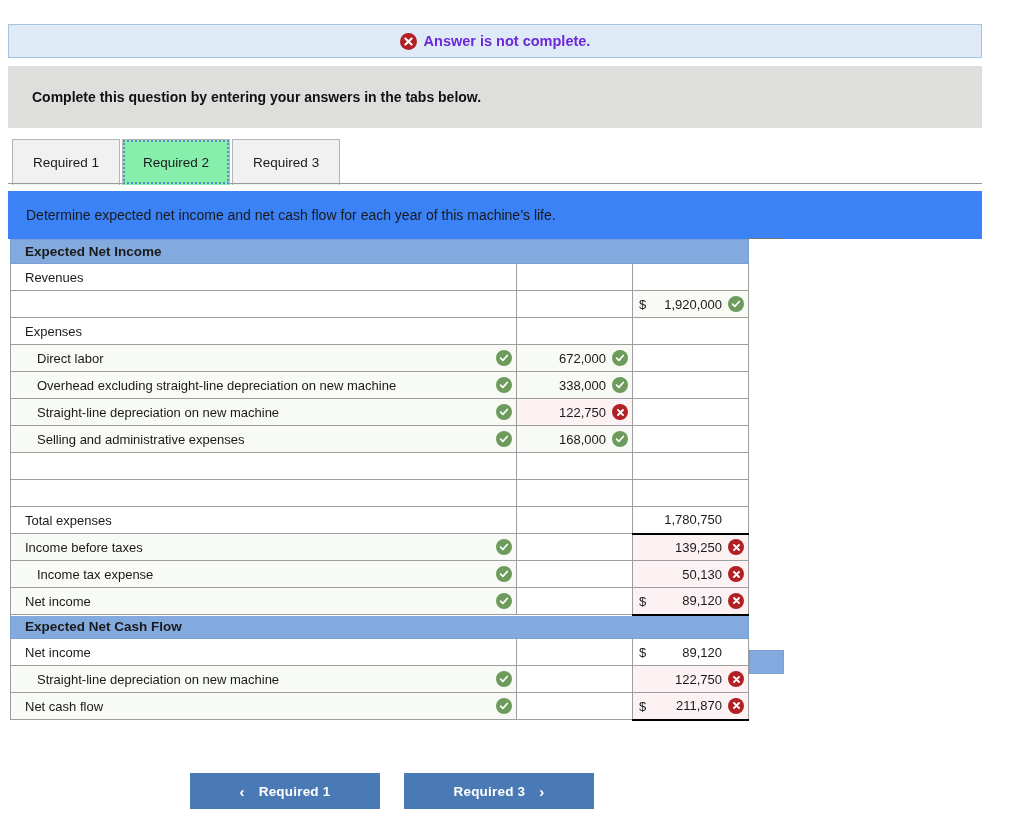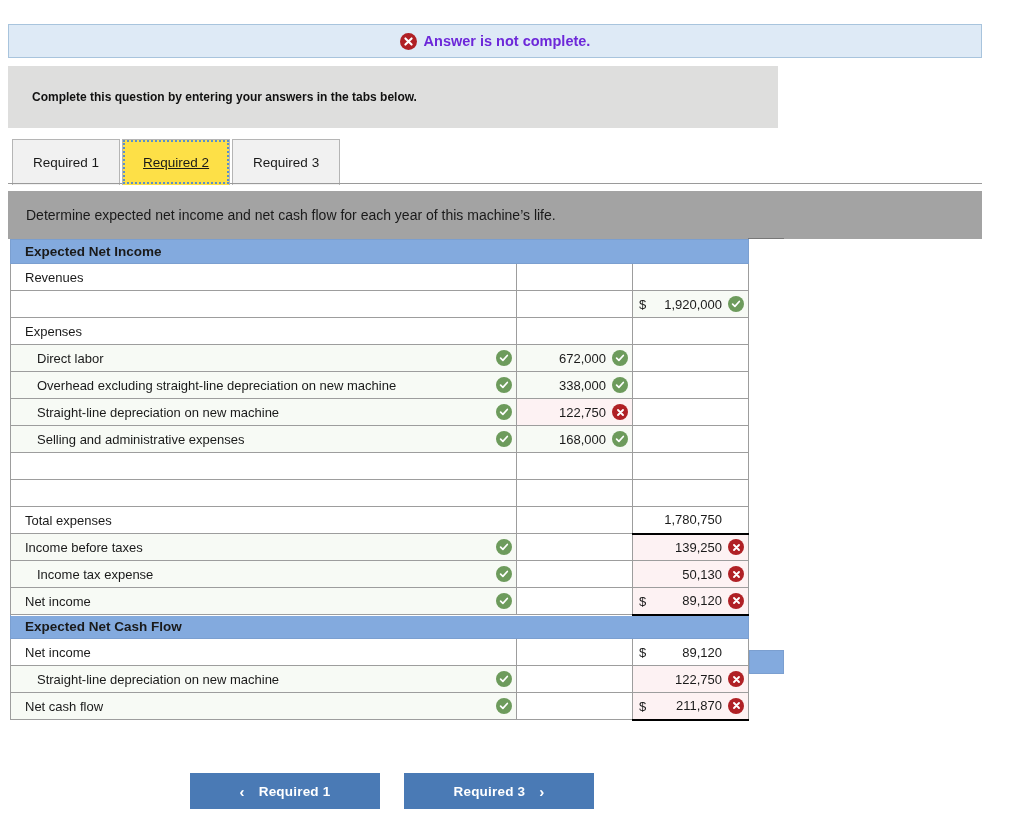--- a/index.html
+++ b/index.html
@@ -33,28 +33,28 @@
     font-weight: bold;
     color: #6d28d9;
   }
   .alert-banner .x-circle { margin-right: 7px; }
 
   
   .instruction-band {
     position: absolute;
     left: 8px;
     top: 66px;
-    width: 770px;
+    width: 974px;
     height: 62px;
     background: #dededd;
     box-sizing: border-box;
     display: flex;
     align-items: center;
     padding-left: 24px;
-    font-size: 12px;
+    font-size: 14px;
     font-weight: bold;
     color: #111;
   }
 
   
   .tabs {
     position: absolute;
     left: 12px;
     top: 137px;
     display: flex;
@@ -70,44 +70,43 @@
     justify-content: center;
     font-size: 13.5px;
     color: #1a1a1a;
     background: #f1f1f1;
     border: 1px solid #b5b5b5;
     border-bottom: none;
     margin-right: 2px;
     white-space: nowrap;
   }
   .tab.active {
-    background: #fde047;
+    background: #86efac;
     outline: 2px dotted #5b8fc9;
     outline-offset: -3px;
     position: relative;
     z-index: 3;
-    text-decoration: underline;
   }
   .tabs-underline {
     position: absolute;
     left: 8px;
     top: 183px;
     width: 974px;
     height: 1px;
     background: #9a9a9a;
   }
 
   
   .prompt-band {
     position: absolute;
     left: 8px;
     top: 191px;
     width: 974px;
     height: 48px;
-    background: #a3a3a3;
+    background: #3b82f6;
     box-sizing: border-box;
     display: flex;
     align-items: center;
     padding-left: 18px;
     font-size: 14px;
     color: #1a1a1a;
   }
 
   
   .sheet {

